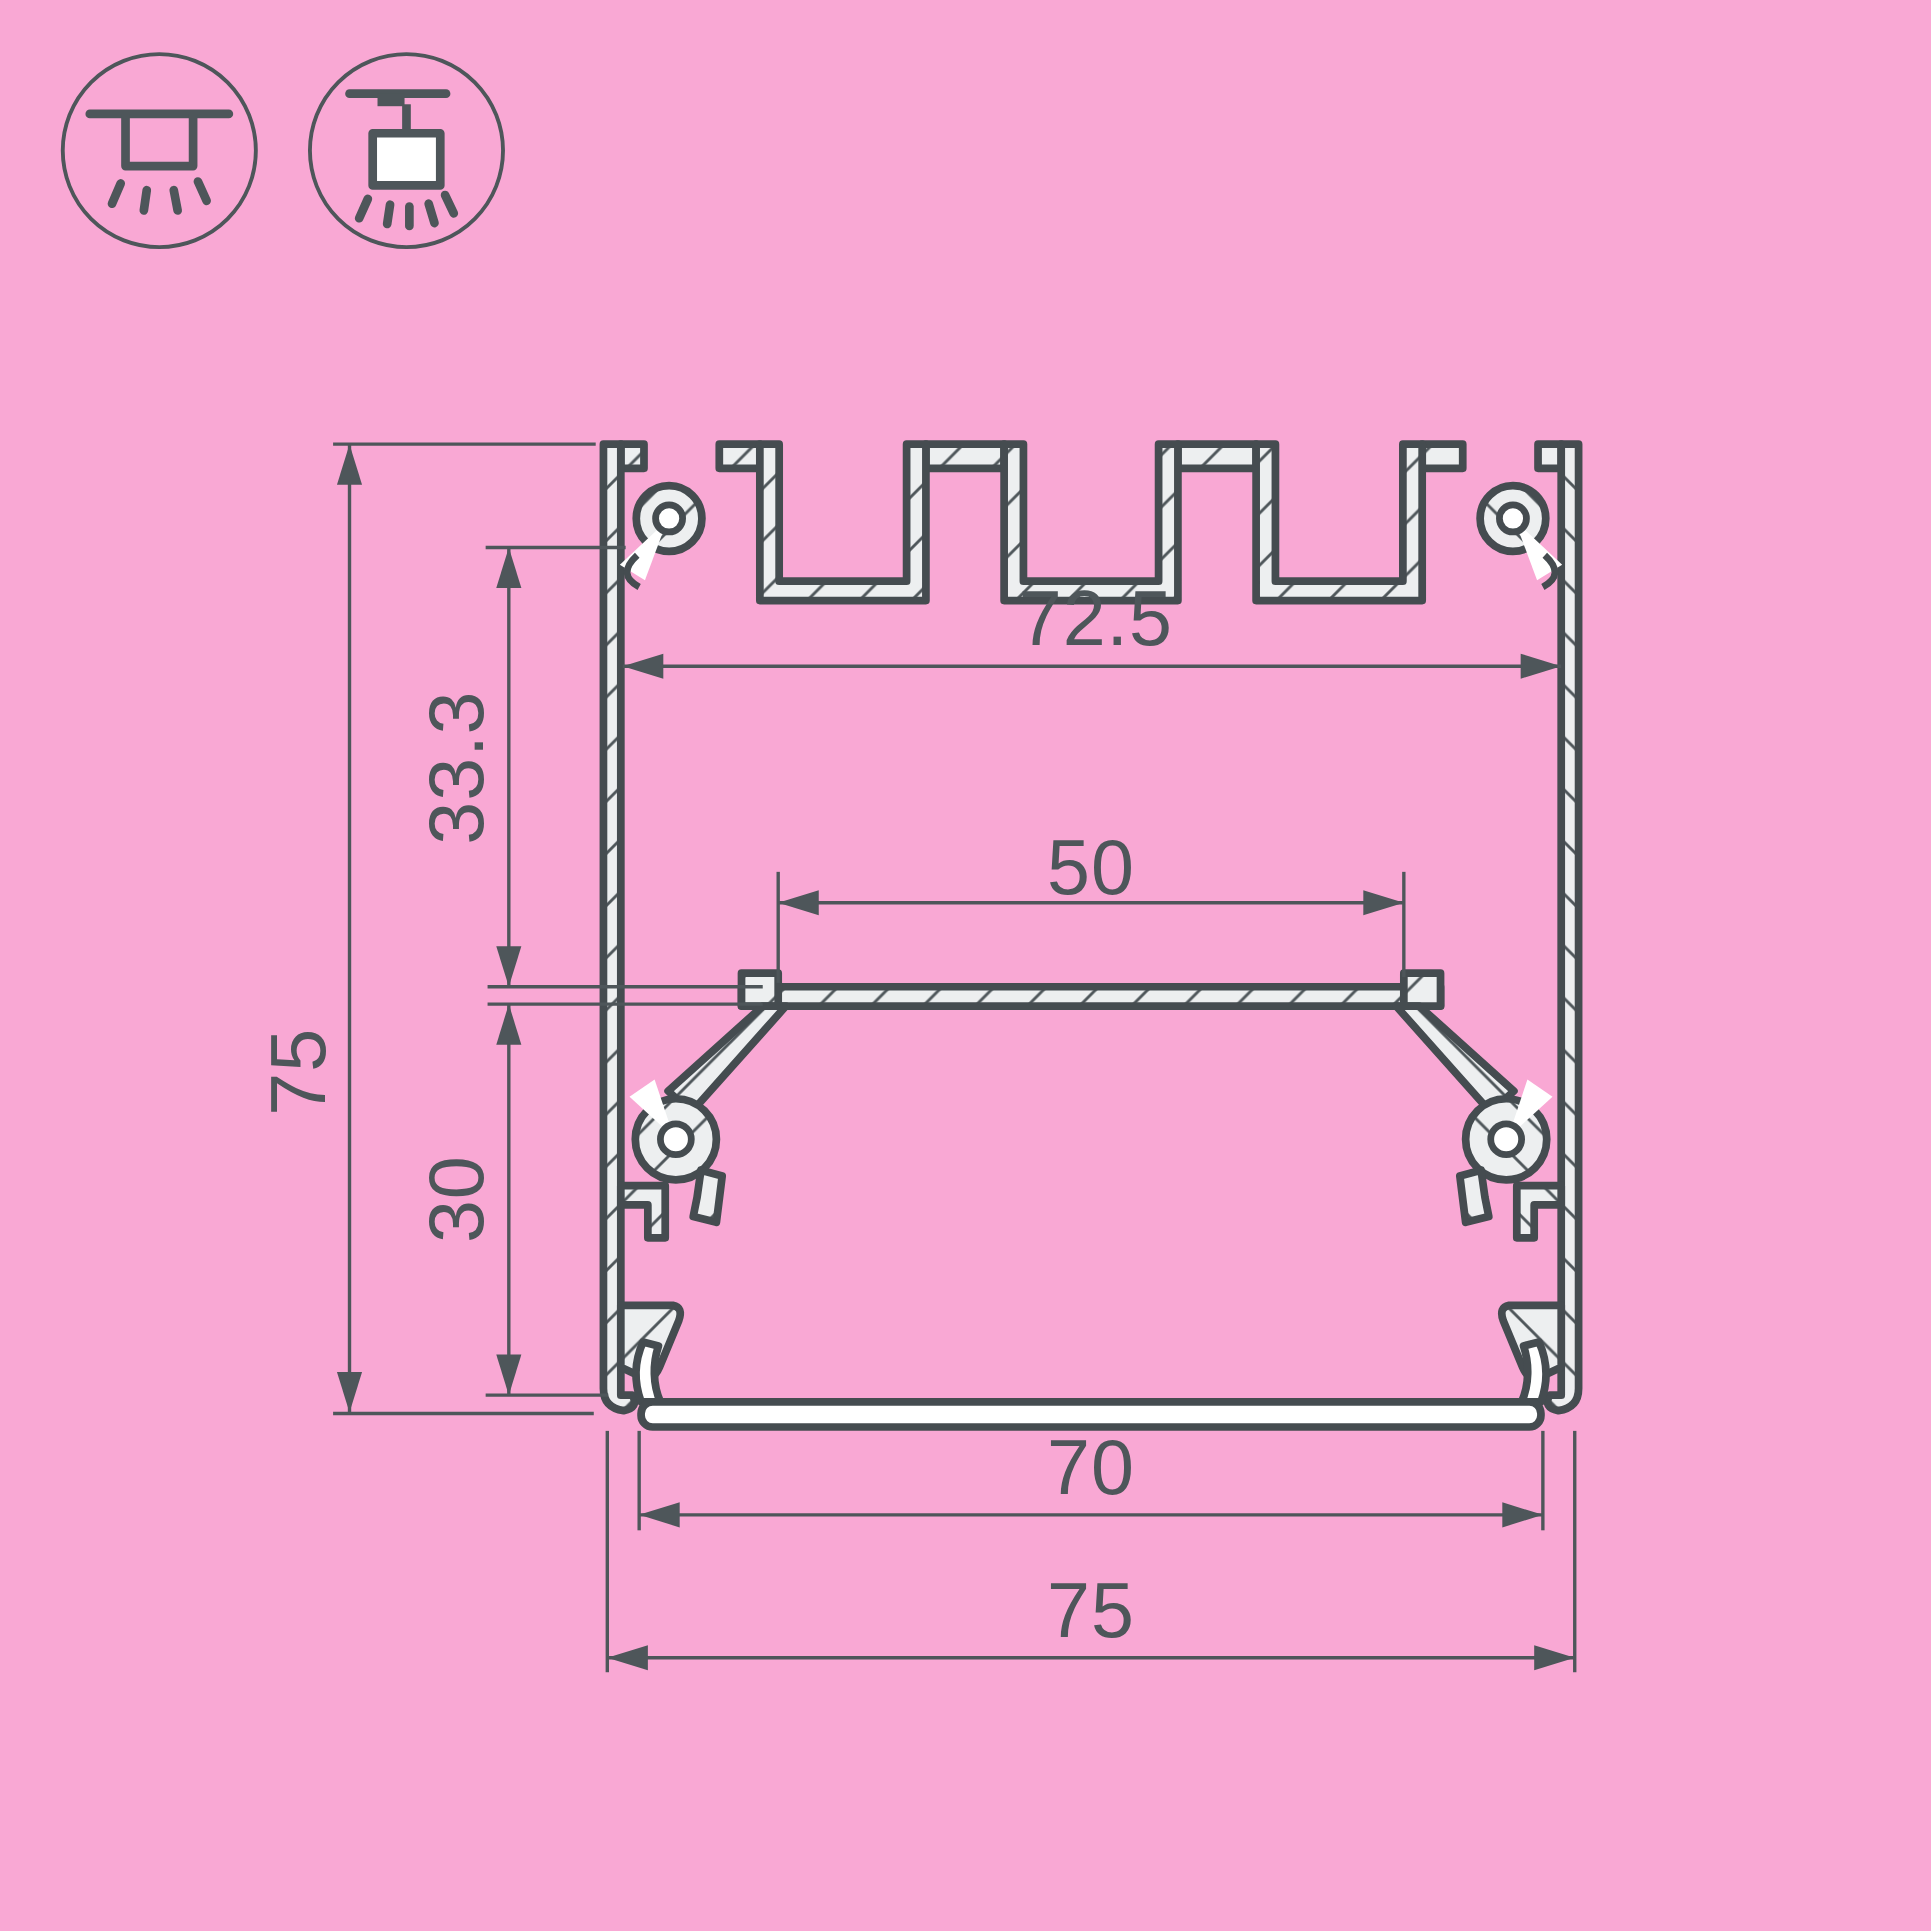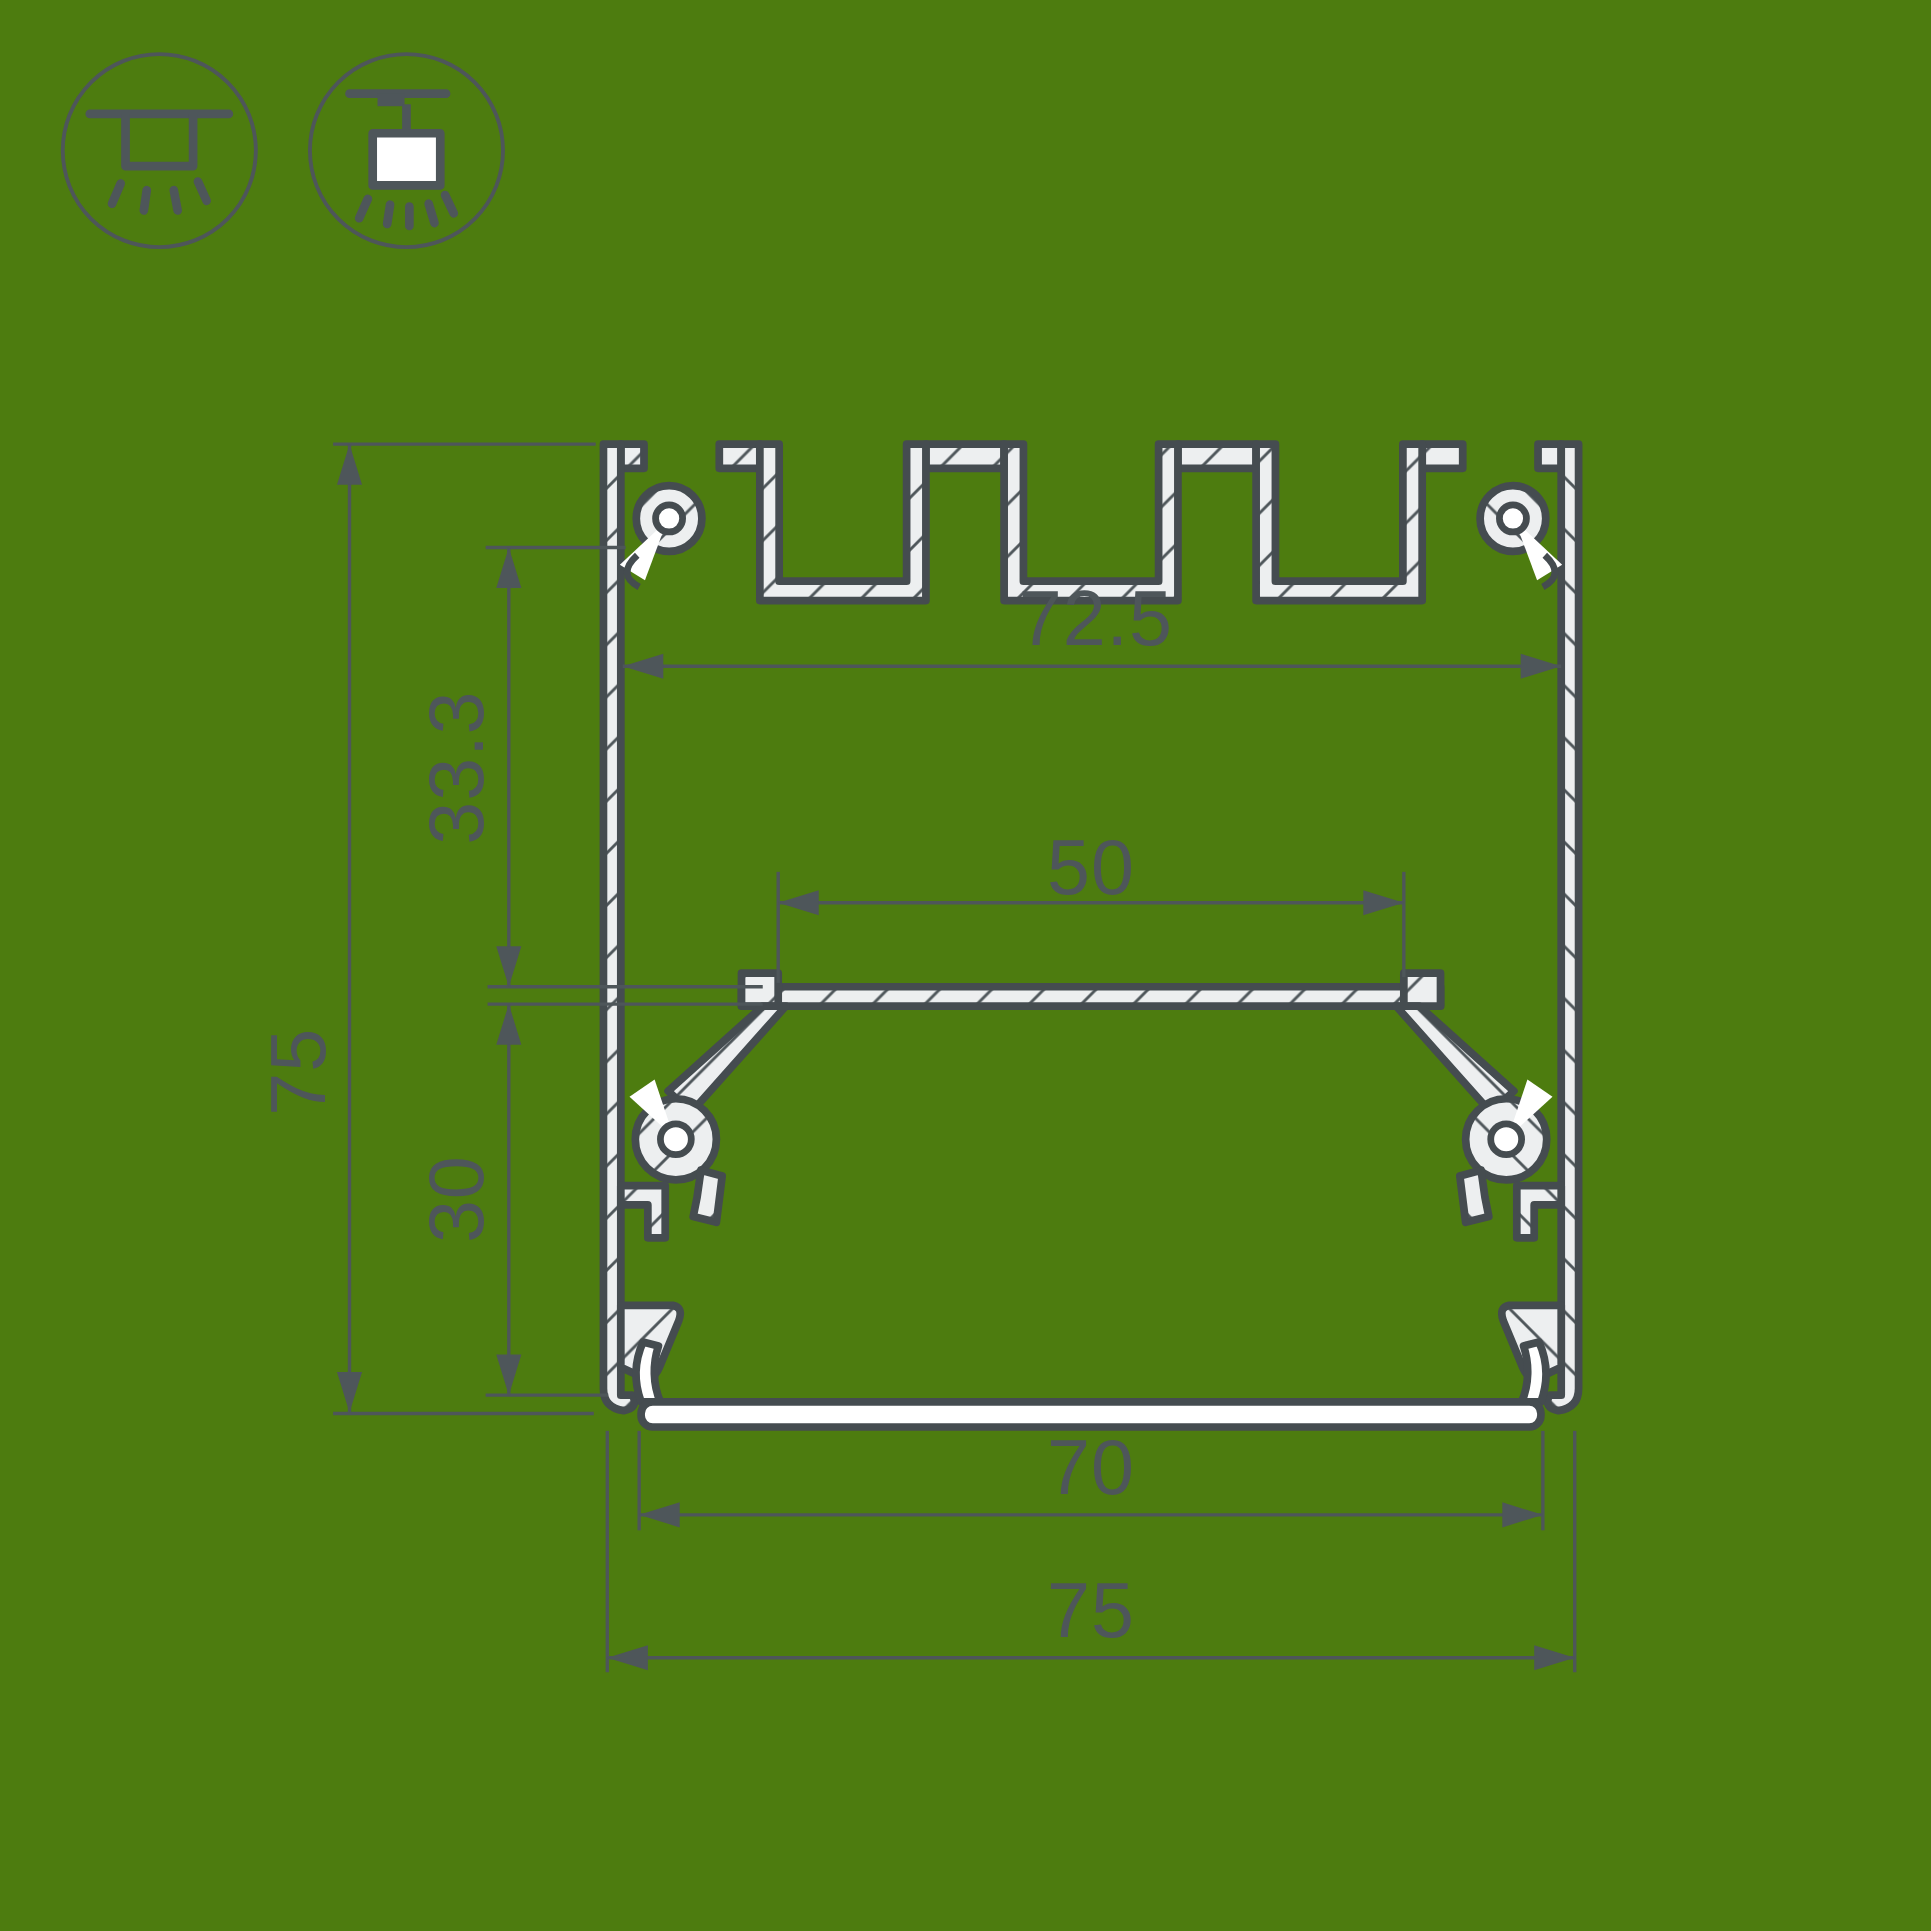--- a/index.html
+++ b/index.html
@@ -1,16 +1,16 @@
 <!DOCTYPE html>
 <html><head>
 <meta charset="utf-8">
 <style>
   html,body{margin:0;padding:0;background:#ffffff;}
-  .stage{width:1931px;height:1931px;position:relative;background:#4d7c0f;overflow:hidden;
+  .stage{width:1931px;height:1931px;position:relative;background:#f9a8d4;overflow:hidden;
          font-family:"Liberation Sans", sans-serif;}
   svg{position:absolute;left:0;top:0;}
   text.dim{font-family:"Liberation Sans", sans-serif;font-size:80px;fill:#4e565a;letter-spacing:1px;}
 </style>
 </head>
 <body>
 
 <div class="stage">
 <svg width="1931" height="1931" viewBox="0 0 2000 2000">
   <defs>

